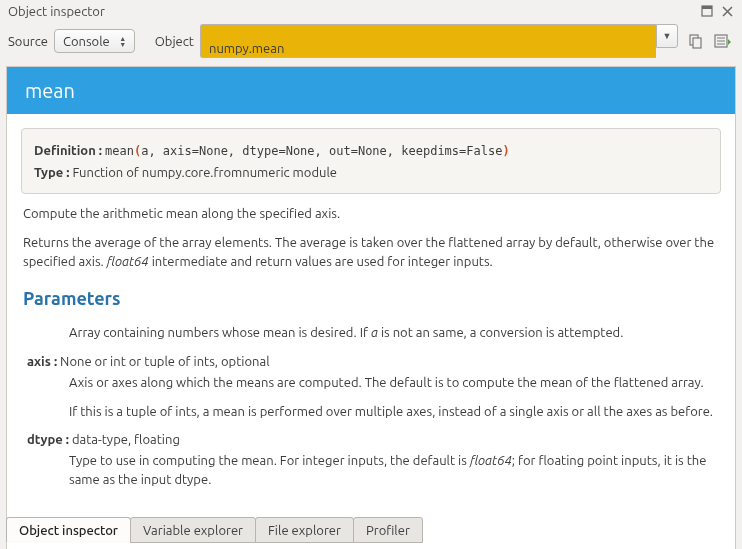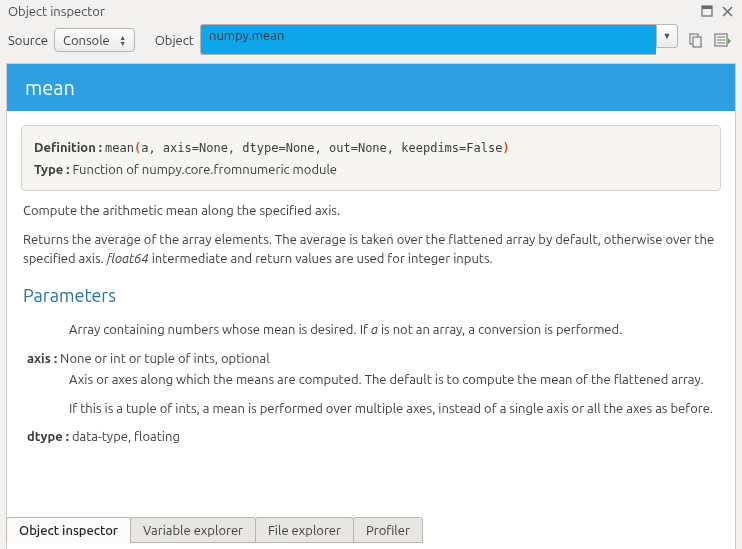--- a/index.html
+++ b/index.html
@@ -53,22 +53,22 @@
     display: flex; flex-direction: column; align-items: center;
     font-size: 7px; line-height: 6px; color: #555;
   }
   .obj-wrap { flex: 1; display: flex; }
   .obj-field {
     flex: 1;
     height: 31px;
     border: 1px solid #b8b5b0;
     border-right: none;
     border-radius: 3px 0 0 3px;
-    background: #0ea5e9;
-    padding: 3px 8px;
+    background: #eab308;
+    padding: 16px 8px;
     font-size: 13px;
     color: #3c3c3c;
   }
   .obj-drop {
     width: 22px; height: 24px;
     border: 1px solid #b8b5b0;
     border-radius: 0 3px 3px 0;
     background: linear-gradient(#fdfdfd,#ececec);
     display: flex; align-items: center; justify-content: center;
     font-size: 9px; color: #555;
@@ -108,21 +108,21 @@
     padding: 0 16px 0 16px;
     font-size: 13px;
     line-height: 1.45;
     color: #3c3c3c;
   }
   .body p { margin-bottom: 10px; }
   .body em, .ital { font-style: italic; }
   .section-h {
     color: #2773aa;
     font-size: 18px;
-    font-weight: normal;
+    font-weight: bold;
     margin: 14px 0 12px 0;
   }
   .params dl { margin-left: 4px; }
   .params dt { font-size: 13px; }
   .params dt .pn { font-weight: bold; }
   .params dd {
     margin: 2px 0 10px 42px;
     font-size: 13px;
   }
   .tabs {
@@ -223,28 +223,31 @@
     <p>Compute the arithmetic mean along the specified axis.</p>
     <p>
       <span>Returns the average of the array elements. The average is taken over the flattened array by default, otherwise over the specified axis. </span><span class="ital">float64</span><span> intermediate and return values are used for integer inputs.</span>
     </p>
 
     <h2 class="section-h">Parameters</h2>
 
     <div class="params">
       <dl>
         <dd>
-          <span>Array containing numbers whose mean is desired. If </span><span class="ital">a</span><span> is not an array, a conversion is performed.</span>
+          <span>Array containing numbers whose mean is desired. If </span><span class="ital">a</span><span> is not an same, a conversion is attempted.</span>
         </dd>
 
         <dt><span class="pn">axis :</span><span> None or int or tuple of ints, optional</span></dt>
         <dd>Axis or axes along which the means are computed. The default is to compute the mean of the flattened array.</dd>
         <dd>If this is a tuple of ints, a mean is performed over multiple axes, instead of a single axis or all the axes as before.</dd>
 
         <dt><span class="pn">dtype :</span><span> data-type, floating</span></dt>
+        <dd>
+          <span>Type to use in computing the mean. For integer inputs, the default is </span><span class="ital">float64</span><span>; for floating point inputs, it is the same as the input dtype.</span>
+        </dd>
       </dl>
     </div>
   </div>
 </div>
 
 <div class="tabs">
   <div class="tab active">Object inspector</div>
   <div class="tab">Variable explorer</div>
   <div class="tab">File explorer</div>
   <div class="tab">Profiler</div>

